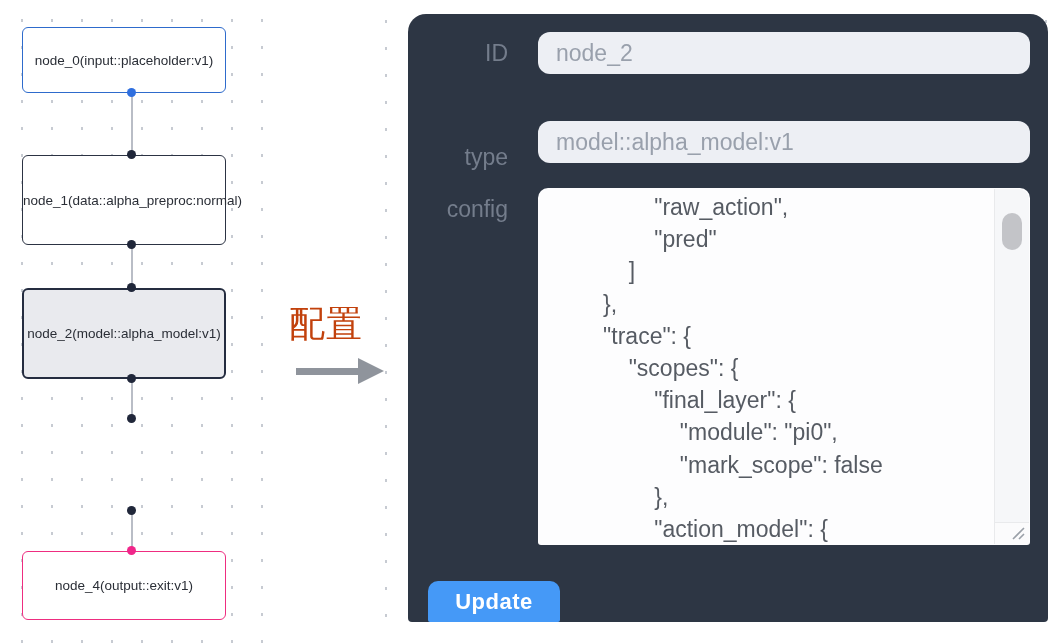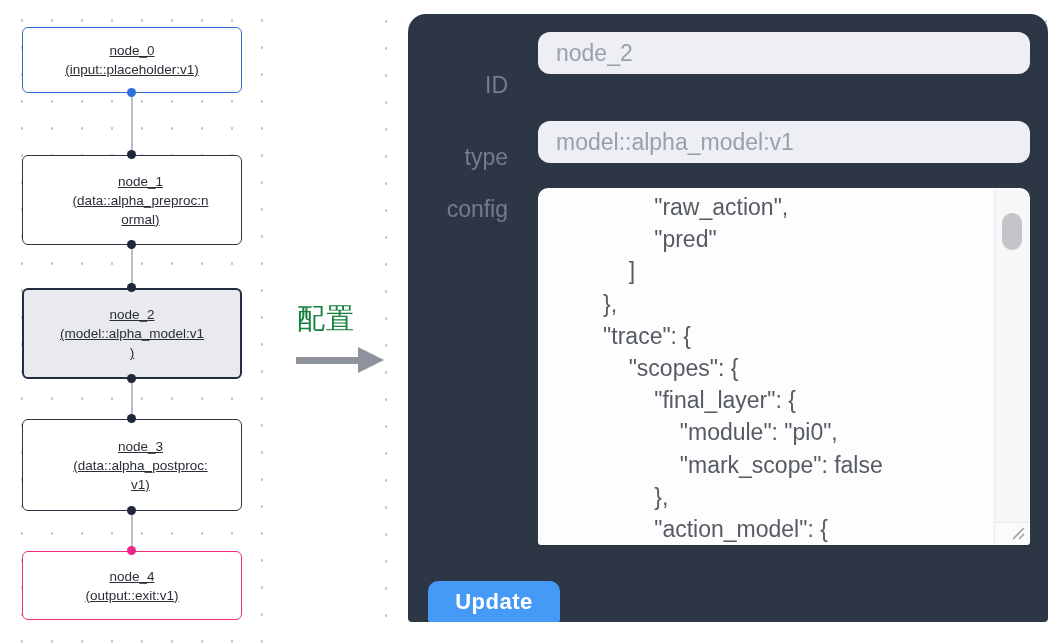--- a/index.html
+++ b/index.html
@@ -19,33 +19,32 @@
     position: absolute;
     left: 0; top: 0;
     width: 266px; height: 643px;
     background-image: radial-gradient(circle, #c7cbd2 1.3px, transparent 1.5px);
     background-size: 30px 27px;
     background-position: 7px 7px;
   }
   .node {
     position: absolute;
     left: 22px;
-    width: 220px;
+    width: 204px;
     background: #ffffff;
     border-radius: 6px;
     display: flex;
-    flex-direction: column;
+    flex-direction: row;
     align-items: center;
     justify-content: center;
     text-align: center;
     font-size: 13.5px;
     line-height: 19px;
     color: #2a2e36;
     z-index: 2;
-    text-decoration: underline;
   }
   .node .sub-line { white-space: nowrap; }
   .node-input    { border: 1.6px solid #2e6bcc; }
   .node-default  { border: 1.6px solid #2c3343; padding-left: 17px; }
   .node-selected { border: 2px solid #252d40; background: #e9eaee; }
   .node-output   { border: 1.6px solid #ee2d80; }
 
   .edge {
     position: absolute;
     left: 131px;
@@ -66,22 +65,22 @@
   
   .annotation {
     position: absolute;
     left: 288px; top: 300px;
     width: 100px;
     z-index: 4;
   }
   .annotation-label {
     width: 76px;
     text-align: center;
-    font-size: 28px;
-    color: #15803d;
+    font-size: 36px;
+    color: #c2410c;
     letter-spacing: 1px;
   }
   .annotation-arrow { position: relative; margin-top: 9px; height: 26px; }
   .arrow-shaft {
     position: absolute;
     left: 8px; top: 10px;
     width: 64px; height: 7px;
     background: #8f949c;
   }
   .arrow-head {
@@ -113,21 +112,21 @@
     z-index: 5;
   }
   .field-label {
     position: absolute;
     left: 0;
     width: 100px;
     text-align: right;
     font-size: 23px;
     color: #747d8c;
   }
-  .lbl-id     { top: 18px;  height: 42px; line-height: 42px; margin-top: 32px; }
+  .lbl-id     { top: 18px;  height: 42px; line-height: 42px; }
   .lbl-type   { top: 98px;  height: 42px; line-height: 42px; margin-top: 24px; }
   .lbl-config { top: 182px; }
 
   .field-input {
     position: absolute;
     left: 130px;
     width: 492px; height: 42px;
     border: none;
     outline: none;
     background: #edeff4;
@@ -228,25 +227,20 @@
       <div class="sub-line">(data::alpha_preproc:n</div>
       <div class="sub-line">ormal)</div>
     </div>
 
     <div class="node node-selected" style="top:288px;height:91px;">
       <div>node_2</div>
       <div class="sub-line">(model::alpha_model:v1</div>
       <div class="sub-line">)</div>
     </div>
 
-    <div class="node node-default" style="top:419px;height:92px;">
-      <div>node_3</div>
-      <div class="sub-line">(data::alpha_postproc:</div>
-      <div class="sub-line">v1)</div>
-    </div>
 
     <div class="node node-output" style="top:551px;height:69px;">
       <div>node_4</div>
       <div class="sub-line">(output::exit:v1)</div>
     </div>
 
     <div class="port port-blue" style="left:127px;top:88px;"></div>
     <div class="port port-dark" style="left:127px;top:150px;"></div>
     <div class="port port-dark" style="left:127px;top:240px;"></div>
     <div class="port port-dark" style="left:127px;top:283px;"></div>

